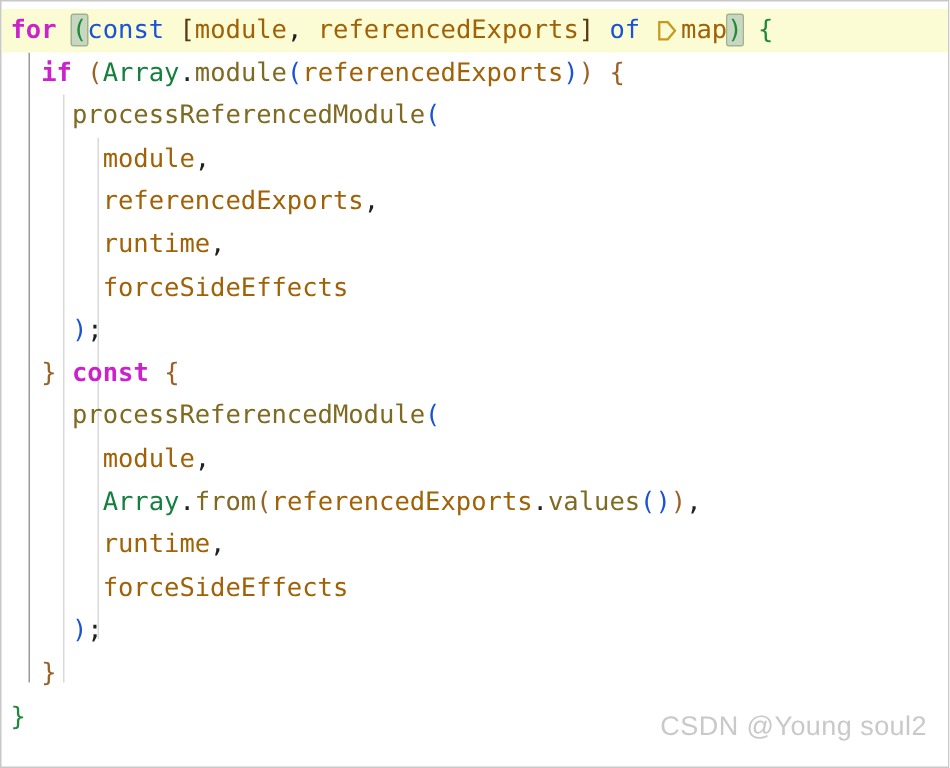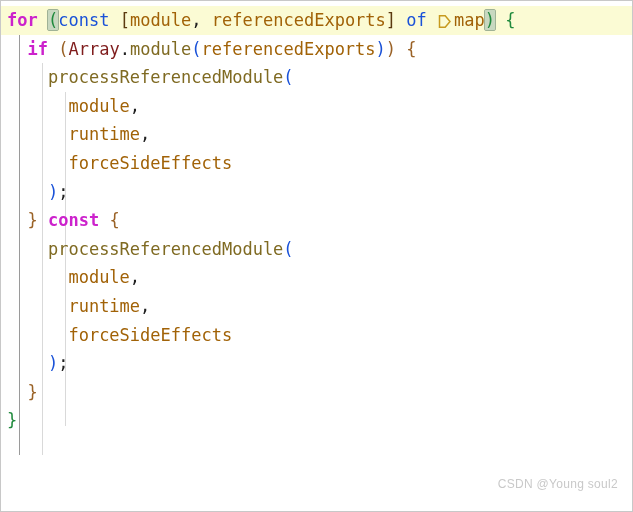--- a/index.html
+++ b/index.html
@@ -42,21 +42,21 @@
     white-space: pre;
     padding-left: 6px;
   }
   .line.hl {
     background: #fbfbd4;
   }
   
   .kw       { color: #cc22cc; font-weight: bold; }       
   .kw2      { color: #1a52d8; margin-top: 47px; }       
   .ident    { color: #a16207; }       
-  .cls      { color: #7f1d1d; }       
+  .cls      { color: #15803d; }       
   .fn       { color: #7f6a22; }       
   .punct    { color: #202020; }       
   .brkt-br  { color: #9a6226; }       
   .brkt-bl  { color: #1a52d8; }       
   .brkt-gr  { color: #1f8a3c; }       
   .brkt-dk  { color: #5b3a10; }       
   .match {
     background: #c8d8c0;
     outline: 1px solid #9fb296;
     border-radius: 1px;
@@ -68,21 +68,21 @@
     vertical-align: -2px;
     margin: 0 2px 0 0;
     position: relative;
     top: 1px;
   }
   .watermark {
     position: absolute;
     right: 14px;
     bottom: 12px;
     font-family: "Liberation Sans", sans-serif;
-    font-size: 12px;
+    font-size: 18px;
     color: #c9c9c9;
     letter-spacing: 0.3px;
   }
 </style>
 </head>
 <body>
 
 <div id="editor">
 
   <div class="guide g1"></div>
@@ -94,33 +94,35 @@
     <div class="line hl"><span class="kw">for</span><span class="punct"> </span><span class="brkt-gr match">(</span><span class="kw2">const</span><span class="punct"> </span><span class="brkt-dk">[</span><span class="ident">module</span><span class="punct">,</span><span class="punct"> </span><span class="ident">referencedExports</span><span class="brkt-dk">]</span><span class="punct"> </span><span class="kw2">of</span><span class="punct"> </span><span class="map-icon"><svg width="15" height="15" viewBox="0 0 15 15">
             <path d="M2.5 1.8 L8.2 1.8 L13 7.5 L8.2 13.2 L2.5 13.2 Z" fill="none" stroke="#c79a1e" stroke-width="1.5"></path>
           </svg></span><span class="ident">map</span><span class="brkt-gr match">)</span><span class="punct"> </span><span class="brkt-gr">{</span></div>
 
     <div class="line"><span>  </span><span class="kw">if</span><span> </span><span class="brkt-br">(</span><span class="cls">Array</span><span class="punct">.</span><span class="fn">module</span><span class="brkt-bl">(</span><span class="ident">referencedExports</span><span class="brkt-bl">)</span><span class="brkt-br">)</span><span> </span><span class="brkt-br">{</span></div>
 
     <div class="line"><span>    </span><span class="fn">processReferencedModule</span><span class="brkt-bl">(</span></div>
 
     <div class="line"><span>      </span><span class="ident">module</span><span class="punct">,</span></div>
 
+    <div class="line"><span>      </span><span class="ident">referencedExports</span><span class="punct">,</span></div>
 
     <div class="line"><span>      </span><span class="ident">runtime</span><span class="punct">,</span></div>
 
     <div class="line"><span>      </span><span class="ident">forceSideEffects</span></div>
 
     <div class="line"><span>    </span><span class="brkt-bl">)</span><span class="punct">;</span></div>
 
     <div class="line"><span>  </span><span class="brkt-br">}</span><span> </span><span class="kw">const</span><span> </span><span class="brkt-br">{</span></div>
 
     <div class="line"><span>    </span><span class="fn">processReferencedModule</span><span class="brkt-bl">(</span></div>
 
     <div class="line"><span>      </span><span class="ident">module</span><span class="punct">,</span></div>
 
+    <div class="line"><span>      </span><span class="cls">Array</span><span class="punct">.</span><span class="fn">from</span><span class="brkt-br">(</span><span class="ident">referencedExports</span><span class="punct">.</span><span class="fn">values</span><span class="brkt-bl">(</span><span class="brkt-bl">)</span><span class="brkt-br">)</span><span class="punct">,</span></div>
 
     <div class="line"><span>      </span><span class="ident">runtime</span><span class="punct">,</span></div>
 
     <div class="line"><span>      </span><span class="ident">forceSideEffects</span></div>
 
     <div class="line"><span>    </span><span class="brkt-bl">)</span><span class="punct">;</span></div>
 
     <div class="line"><span>  </span><span class="brkt-br">}</span></div>
 
     <div class="line"><span class="brkt-gr">}</span></div>

